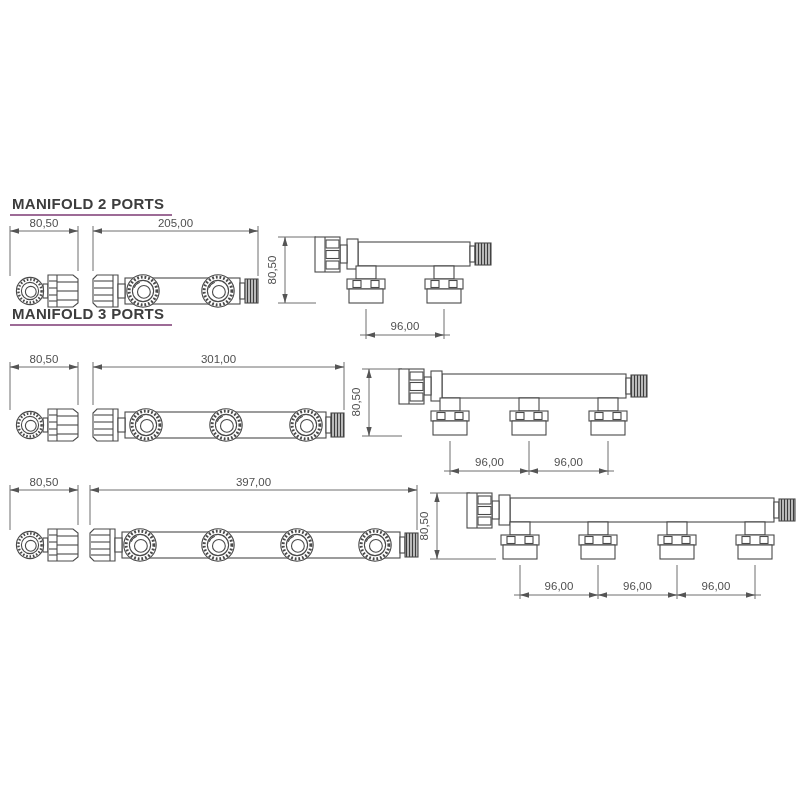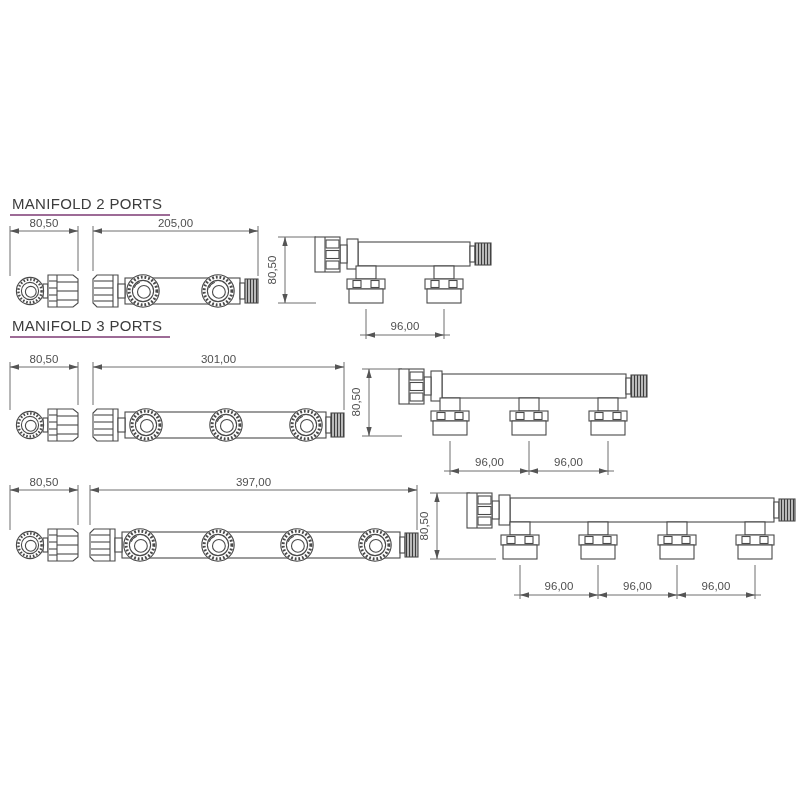--- a/index.html
+++ b/index.html
@@ -3,40 +3,40 @@
 <meta charset="utf-8">
 <style>
   html,body { margin:0; padding:0; background:#ffffff; }
   .canvas {
     position:relative; width:800px; height:800px; background:#ffffff;
     overflow:hidden; font-family:"Liberation Sans", sans-serif;
   }
   .canvas svg { position:absolute; left:0; top:0; }
   .sec-title {
     position:absolute; left:10px; white-space:nowrap;
-    font-family:"Liberation Sans", sans-serif; font-size:15px; font-weight:400;
+    font-family:"Liberation Sans", sans-serif; font-size:15px; font-weight:700;
     letter-spacing:0.3px; color:#3d3d3d;
     padding:0 8px 2px 2px; border-bottom:2px solid #9d6b96;
   }
   
   .ln  { stroke:#4a4a4a; stroke-width:1.1; fill:none; }
   .lw  { stroke:#4a4a4a; stroke-width:1.1; fill:#ffffff; }
   .kn  { stroke:#4a4a4a; stroke-width:3;   fill:none; stroke-dasharray:1.8 1.9; }
   .kn2 { stroke:#4a4a4a; stroke-width:2.5; fill:none; stroke-dasharray:1.6 1.8; }
   .thr { fill:url(#thread-hatch); stroke:#4a4a4a; stroke-width:1.1; }
   .dl  { stroke:#5f5f5f; stroke-width:0.9; fill:none; }
   .dt  { font-family:"Liberation Sans", sans-serif; font-size:11.5px; fill:#4f4f4f; }
 </style>
 </head>
 <body>
 
 <div class="canvas">
 
   <div class="sec-title" style="top: 195px; border-bottom-color: rgb(157, 107, 150);">MANIFOLD 2 PORTS</div>
-  <div class="sec-title" style="top: 317px; border-bottom-color: rgb(157, 107, 150);">MANIFOLD 3 PORTS</div>
+  <div class="sec-title" style="top: 305px; border-bottom-color: rgb(157, 107, 150);">MANIFOLD 3 PORTS</div>
 
   <svg width="800" height="800" viewBox="0 0 800 800">
     <defs>
       <marker id="arw" viewBox="-10 -4 11 8" refX="0" refY="0" markerWidth="11" markerHeight="8" markerUnits="userSpaceOnUse" orient="auto-start-reverse">
         <path d="M0,0 L-9,-2.7 L-9,2.7 Z" fill="#555555"></path>
       </marker>
       <pattern id="thread-hatch" width="3" height="4" patternUnits="userSpaceOnUse">
         <rect width="3" height="4" fill="#efefef"></rect>
         <rect x="0.7" width="1.6" height="4" fill="#3c3c3c"></rect>
       </pattern>

